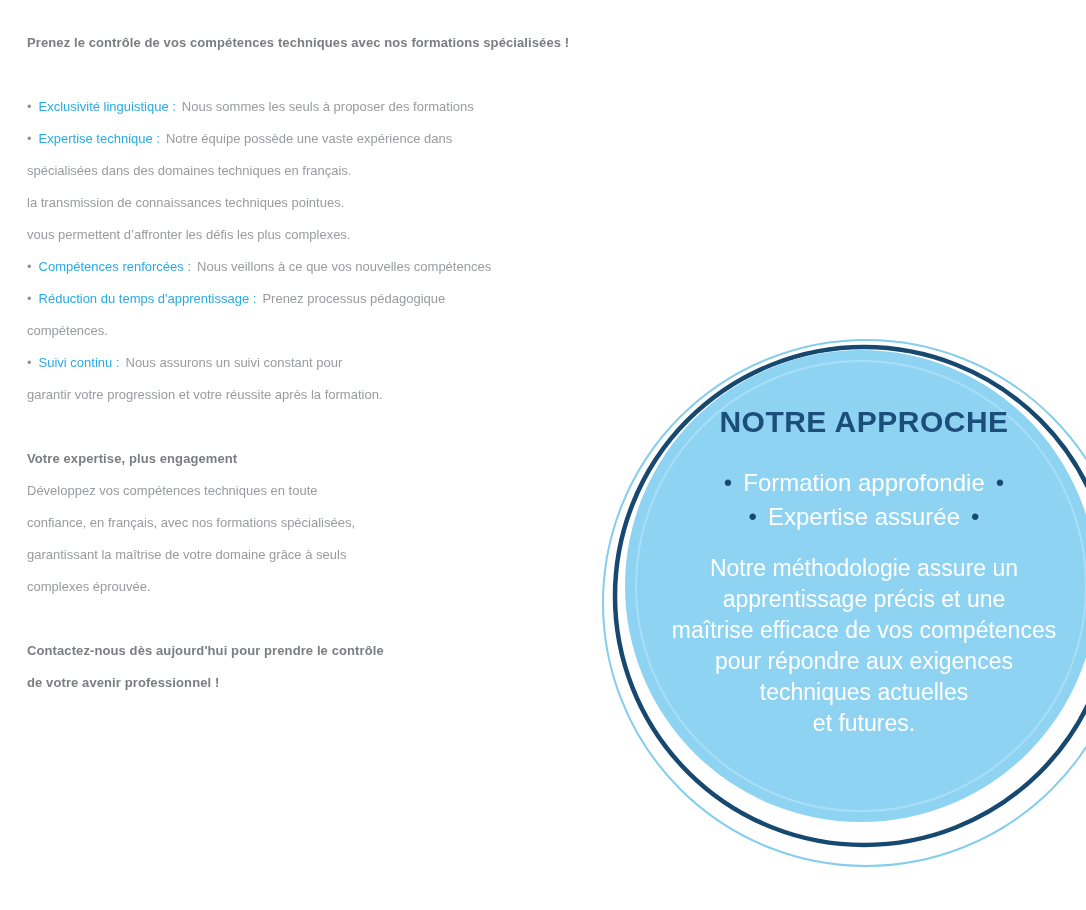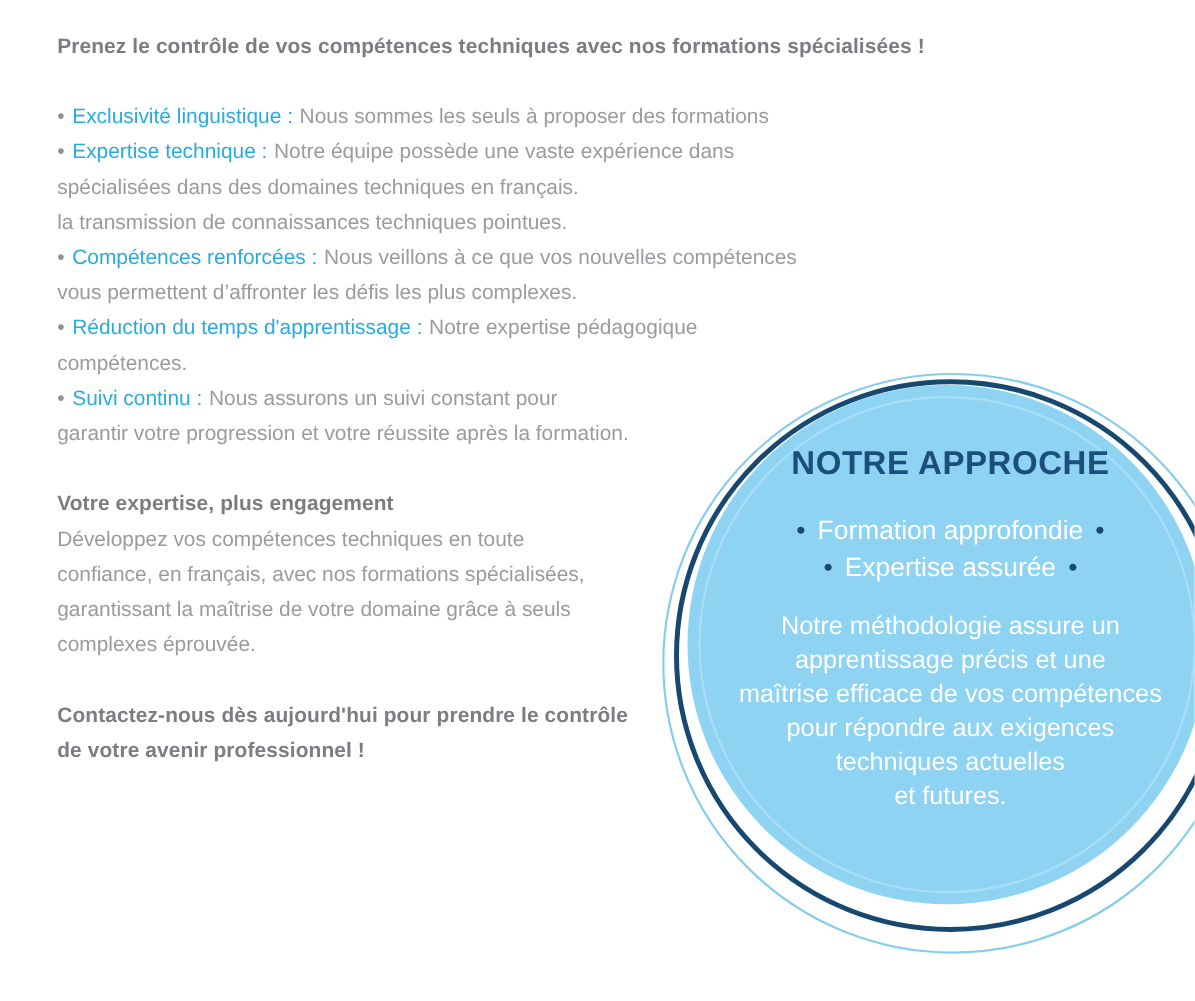--- a/index.html
+++ b/index.html
@@ -16,22 +16,22 @@
   }
   *{margin:0;padding:0;box-sizing:border-box;}
   html,body{background:#ffffff;}
   body{
     width:1086px;height:910px;position:relative;overflow:hidden;
     font-family:"Liberation Sans","DejaVu Sans",sans-serif;
     -webkit-font-smoothing:antialiased;
   }
   
   .left-col{
-    position:absolute;left:52px;top:27px;width:760px;
-    font-size:19px;color:var(--body-gray);
+    position:absolute;left:27px;top:27px;width:760px;
+    font-size:13px;color:var(--body-gray);
     font-stretch:condensed;
   }
   .line{line-height:32px;min-height:32px;white-space:nowrap;}
   .spacer{height:32px;}
   .h{font-weight:bold;color:var(--heading-gray);letter-spacing:.1px;}
   .marker{color:var(--bullet-gray);margin-right:7px;}
   .lbl{color:var(--accent-cyan);font-weight:normal;margin-right:6px;}
   
   .circle-svg{position:absolute;left:0;top:0;}
   .circle-title{
@@ -88,27 +88,27 @@
   <div class="line">
     <span class="marker">•</span><span class="lbl">Exclusivité linguistique :</span><span>Nous sommes les seuls à proposer des formations</span>
   </div>
   <div class="line">
     <span class="marker">•</span><span class="lbl">Expertise technique :</span><span>Notre équipe possède une vaste expérience dans</span>
   </div>
 
   <div class="line">spécialisées dans des domaines techniques en français.</div>
   <div class="line">la transmission de connaissances techniques pointues.</div>
 
+  <div class="line">vous permettent d’affronter les défis les plus complexes.</div>
   <div class="line">
     <span class="marker">•</span><span class="lbl">Compétences renforcées :</span><span>Nous veillons à ce que vos nouvelles compétences</span>
   </div>
-  <div class="line">vous permettent d’affronter les défis les plus complexes.</div>
 
   <div class="line">
-    <span class="marker">•</span><span class="lbl">Réduction du temps d'apprentissage :</span><span>Notre expertise pédagogique</span>
+    <span class="marker">•</span><span class="lbl">Réduction du temps d'apprentissage :</span><span>Prenez processus pédagogique</span>
   </div>
   <div class="line">compétences.</div>
 
   <div class="line">
     <span class="marker">•</span><span class="lbl">Suivi continu :</span><span>Nous assurons un suivi constant pour</span>
   </div>
   <div class="line">garantir votre progression et votre réussite après la formation.</div>
 
   <div class="spacer"></div>
 

